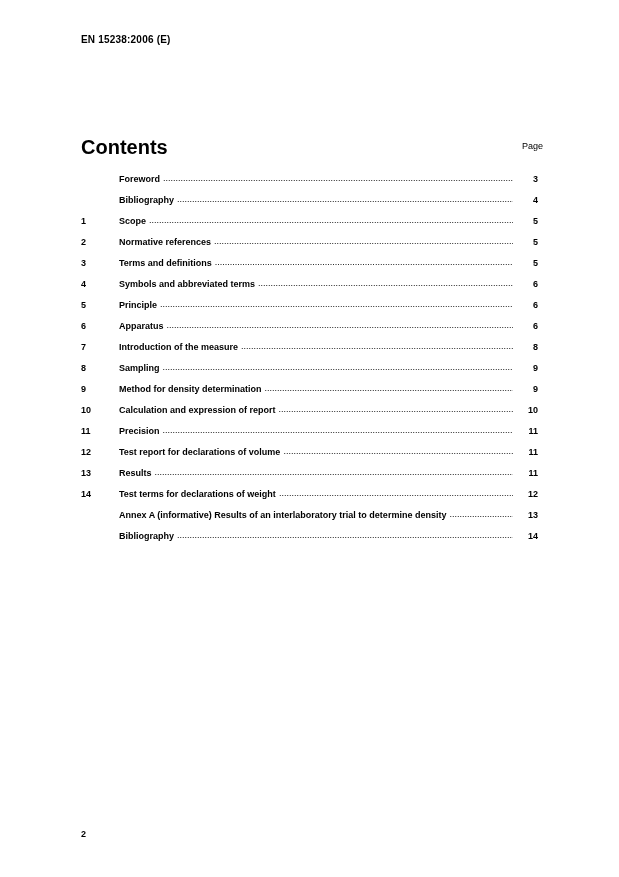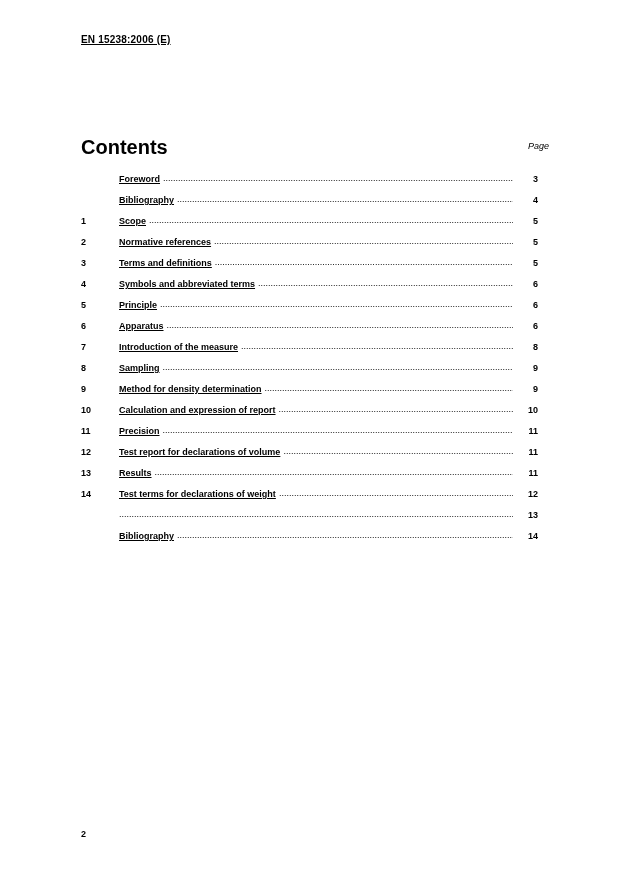--- a/index.html
+++ b/index.html
@@ -19,35 +19,33 @@
     overflow: hidden;
     box-sizing: border-box;
   }
   .header {
     position: absolute;
     top: 34px;
     left: 81px;
     font-size: 10px;
     font-weight: bold;
     letter-spacing: 0.2px;
-    text-decoration: underline;
   }
   .contents-title {
     position: absolute;
     top: 136px;
     left: 81px;
     font-size: 20px;
     font-weight: bold;
   }
   .page-label {
     position: absolute;
     top: 141px;
-    right: 70px;
-    font-size: 9px;
-    font-style: italic;
+    right: 76px;
+    font-size: 9px;
     margin-left: 20px;
   }
   .toc {
     position: absolute;
     top: 174px;
     left: 81px;
     width: 457px;
   }
   .toc-row {
     display: flex;
@@ -59,21 +57,20 @@
   }
   .toc-row .num {
     width: 38px;
     flex: 0 0 38px;
     font-weight: bold;
   }
   .toc-row .label {
     flex: 0 0 auto;
     font-weight: bold;
     padding-right: 3px;
-    text-decoration: underline;
   }
   .toc-row.plain .label {
     font-weight: bold;
   }
   .toc-row .dots {
     flex: 1 1 auto;
     overflow: hidden;
     font-weight: normal;
     letter-spacing: 0px;
     font-size: 9px;
@@ -198,20 +195,21 @@
         <span class="pg">11</span>
       </div>
       <div class="toc-row">
         <span class="num">14</span>
         <span class="label">Test terms for declarations of weight</span>
         <span class="dots">............................................................................................................................................................................................................................................................................................................</span>
         <span class="pg">12</span>
       </div>
       <div class="toc-row plain">
         <span class="num"></span>
+        <span class="label">Annex A (informative)  Results of an interlaboratory trial to determine density</span>
         <span class="dots">............................................................................................................................................................................................................................................................................................................</span>
         <span class="pg">13</span>
       </div>
       <div class="toc-row plain">
         <span class="num"></span>
         <span class="label">Bibliography</span>
         <span class="dots">............................................................................................................................................................................................................................................................................................................</span>
         <span class="pg">14</span>
       </div>
     </div>

